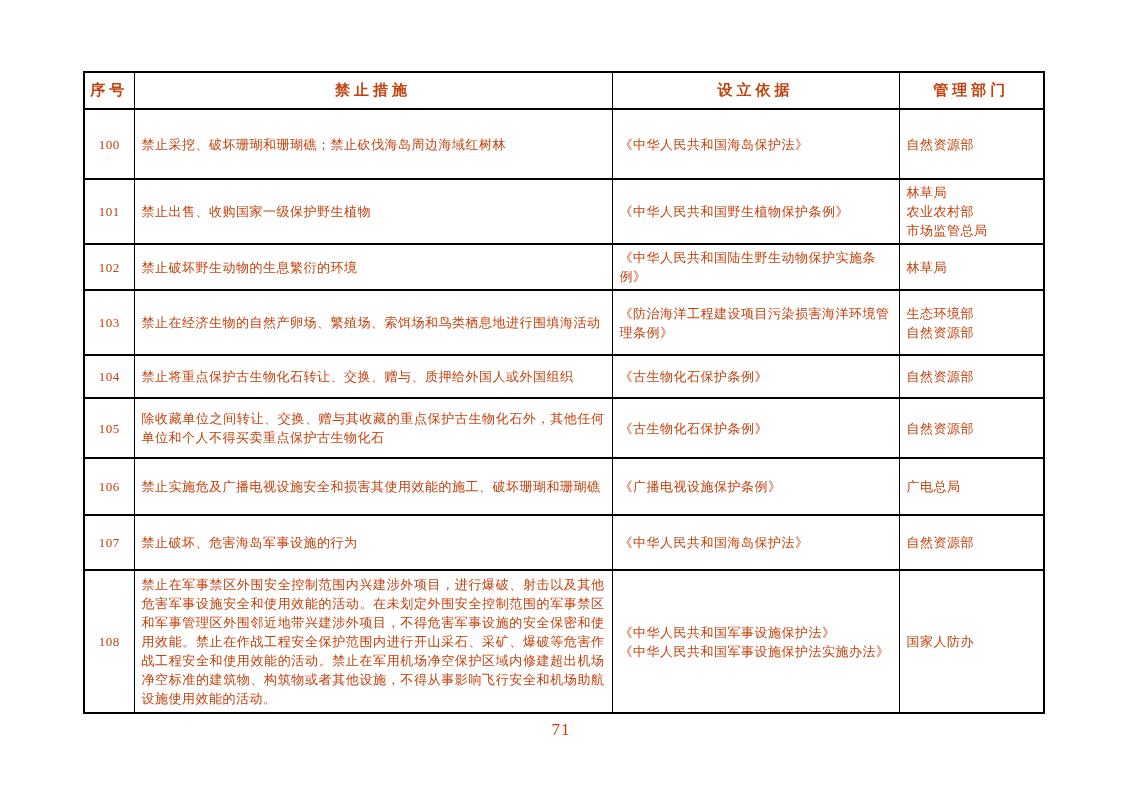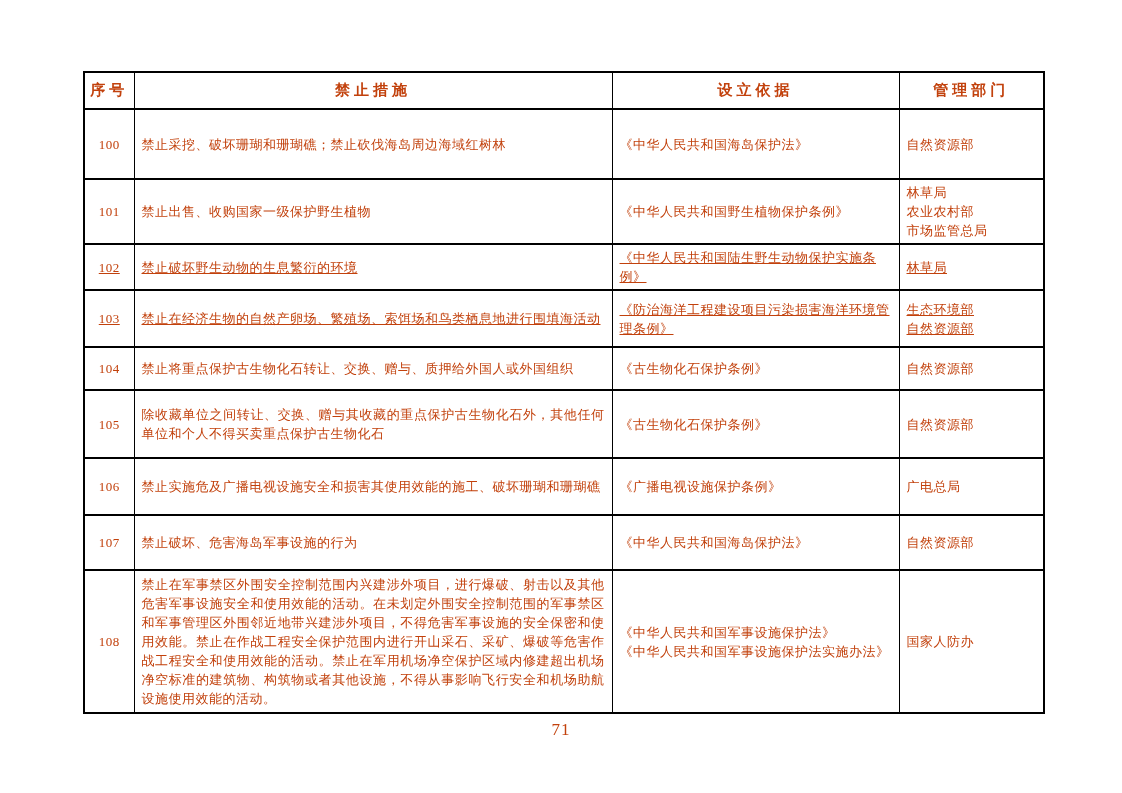--- a/index.html
+++ b/index.html
@@ -43,24 +43,24 @@
   .prohibition-table th {
     font-weight: bold;
     font-size: 15px;
     letter-spacing: 4px;
     text-align: center;
     padding: 2px 2px;
   }
   
   .prohibition-table tbody tr:nth-child(1) { height: 70px; }
   .prohibition-table tbody tr:nth-child(2) { height: 57px; }
-  .prohibition-table tbody tr:nth-child(3) { height: 36px; text-decoration: underline; }
-  .prohibition-table tbody tr:nth-child(4) { height: 57px; text-decoration: underline; }
+  .prohibition-table tbody tr:nth-child(3) { height: 36px; }
+  .prohibition-table tbody tr:nth-child(4) { height: 65px; }
   .prohibition-table tbody tr:nth-child(5) { height: 43px; }
-  .prohibition-table tbody tr:nth-child(6) { height: 68px; padding-left: 36px; }
+  .prohibition-table tbody tr:nth-child(6) { height: 60px; padding-left: 36px; }
   .prohibition-table tbody tr:nth-child(7) { height: 57px; border-radius: 24px; }
   .prohibition-table tbody tr:nth-child(8) { height: 55px; }
   .prohibition-table tbody tr:nth-child(9) { height: 143px; }
 
   .col-serial  { width: 50px; }
   .col-measure { width: 478px; }
   .col-basis   { width: 287px; }
   .col-dept    { width: 145px; }
 
   td.cell-serial {

